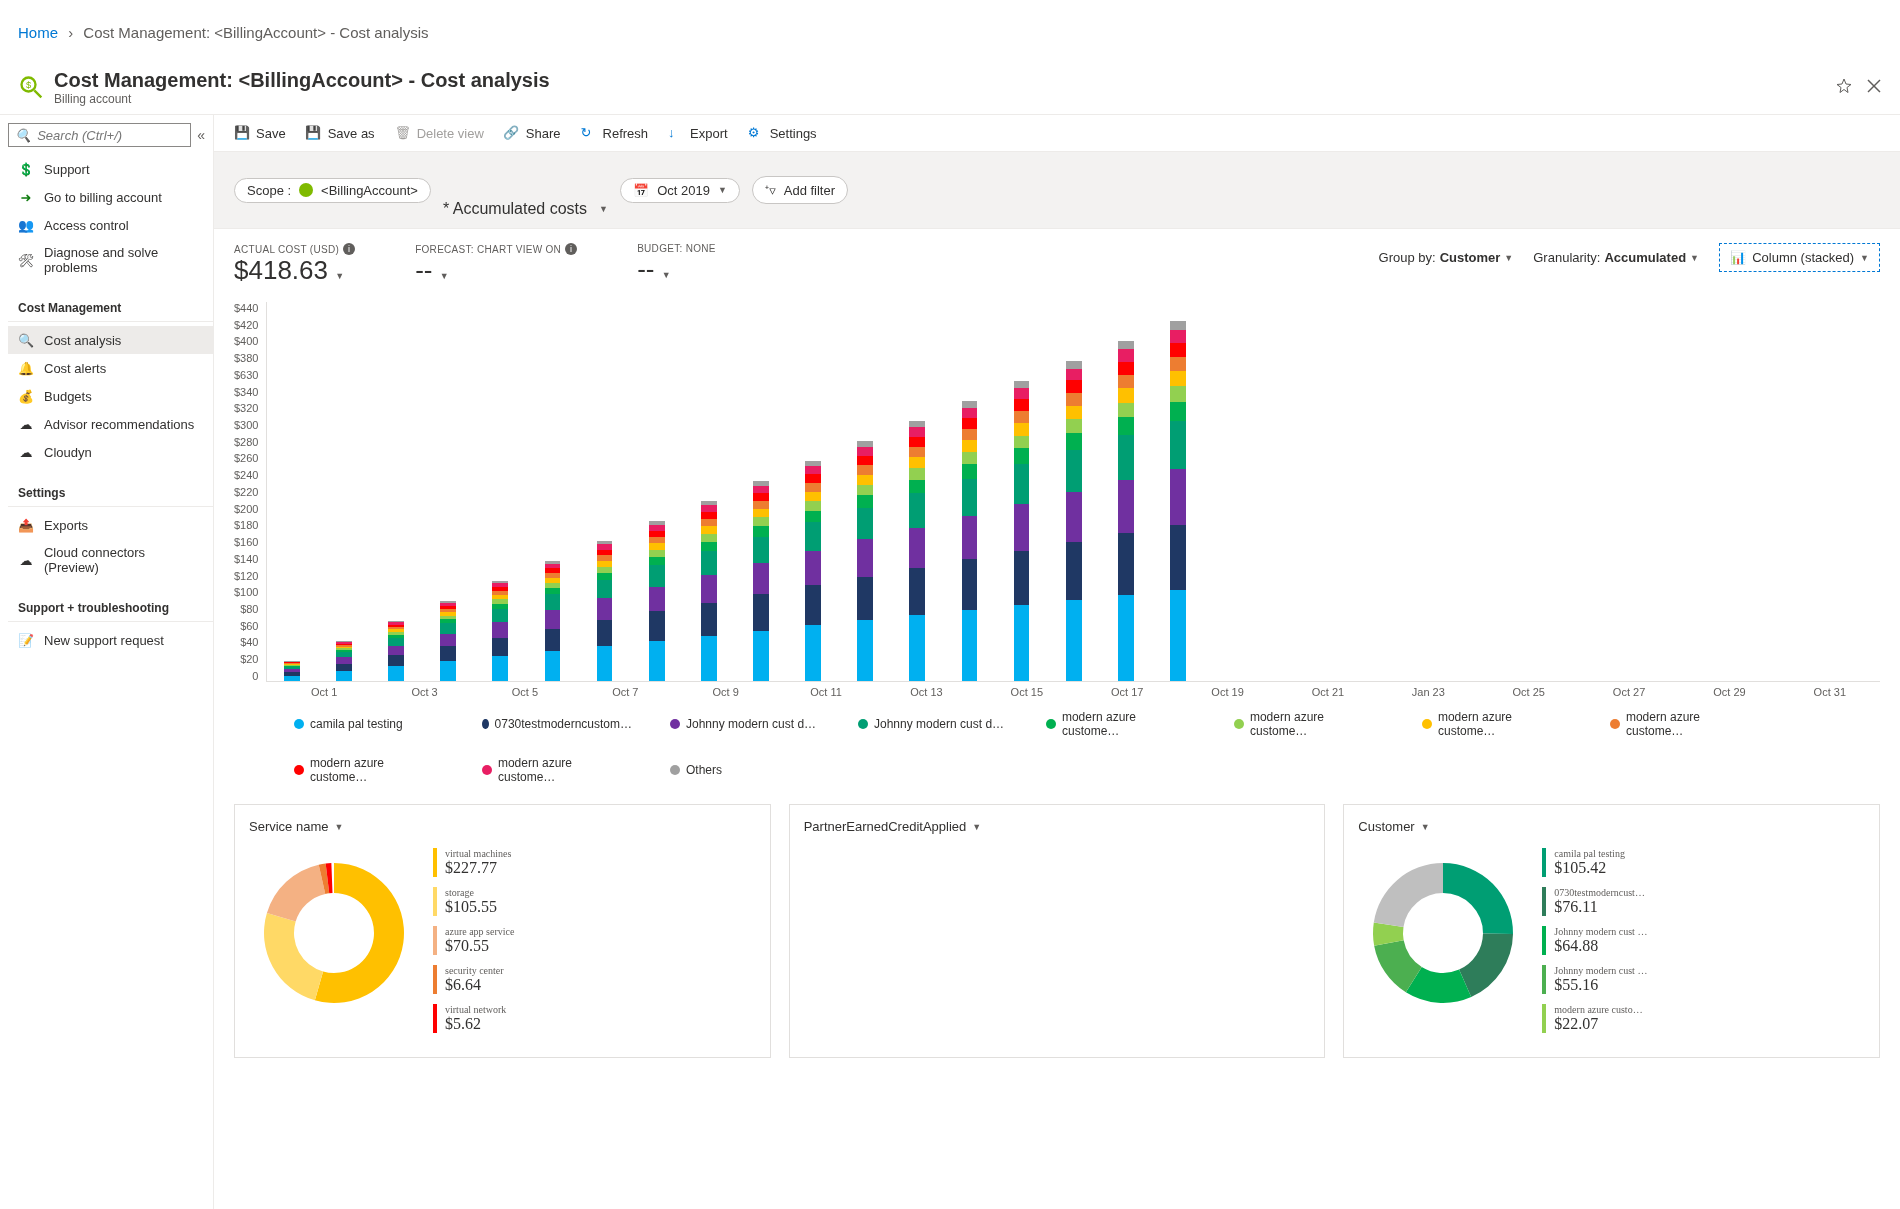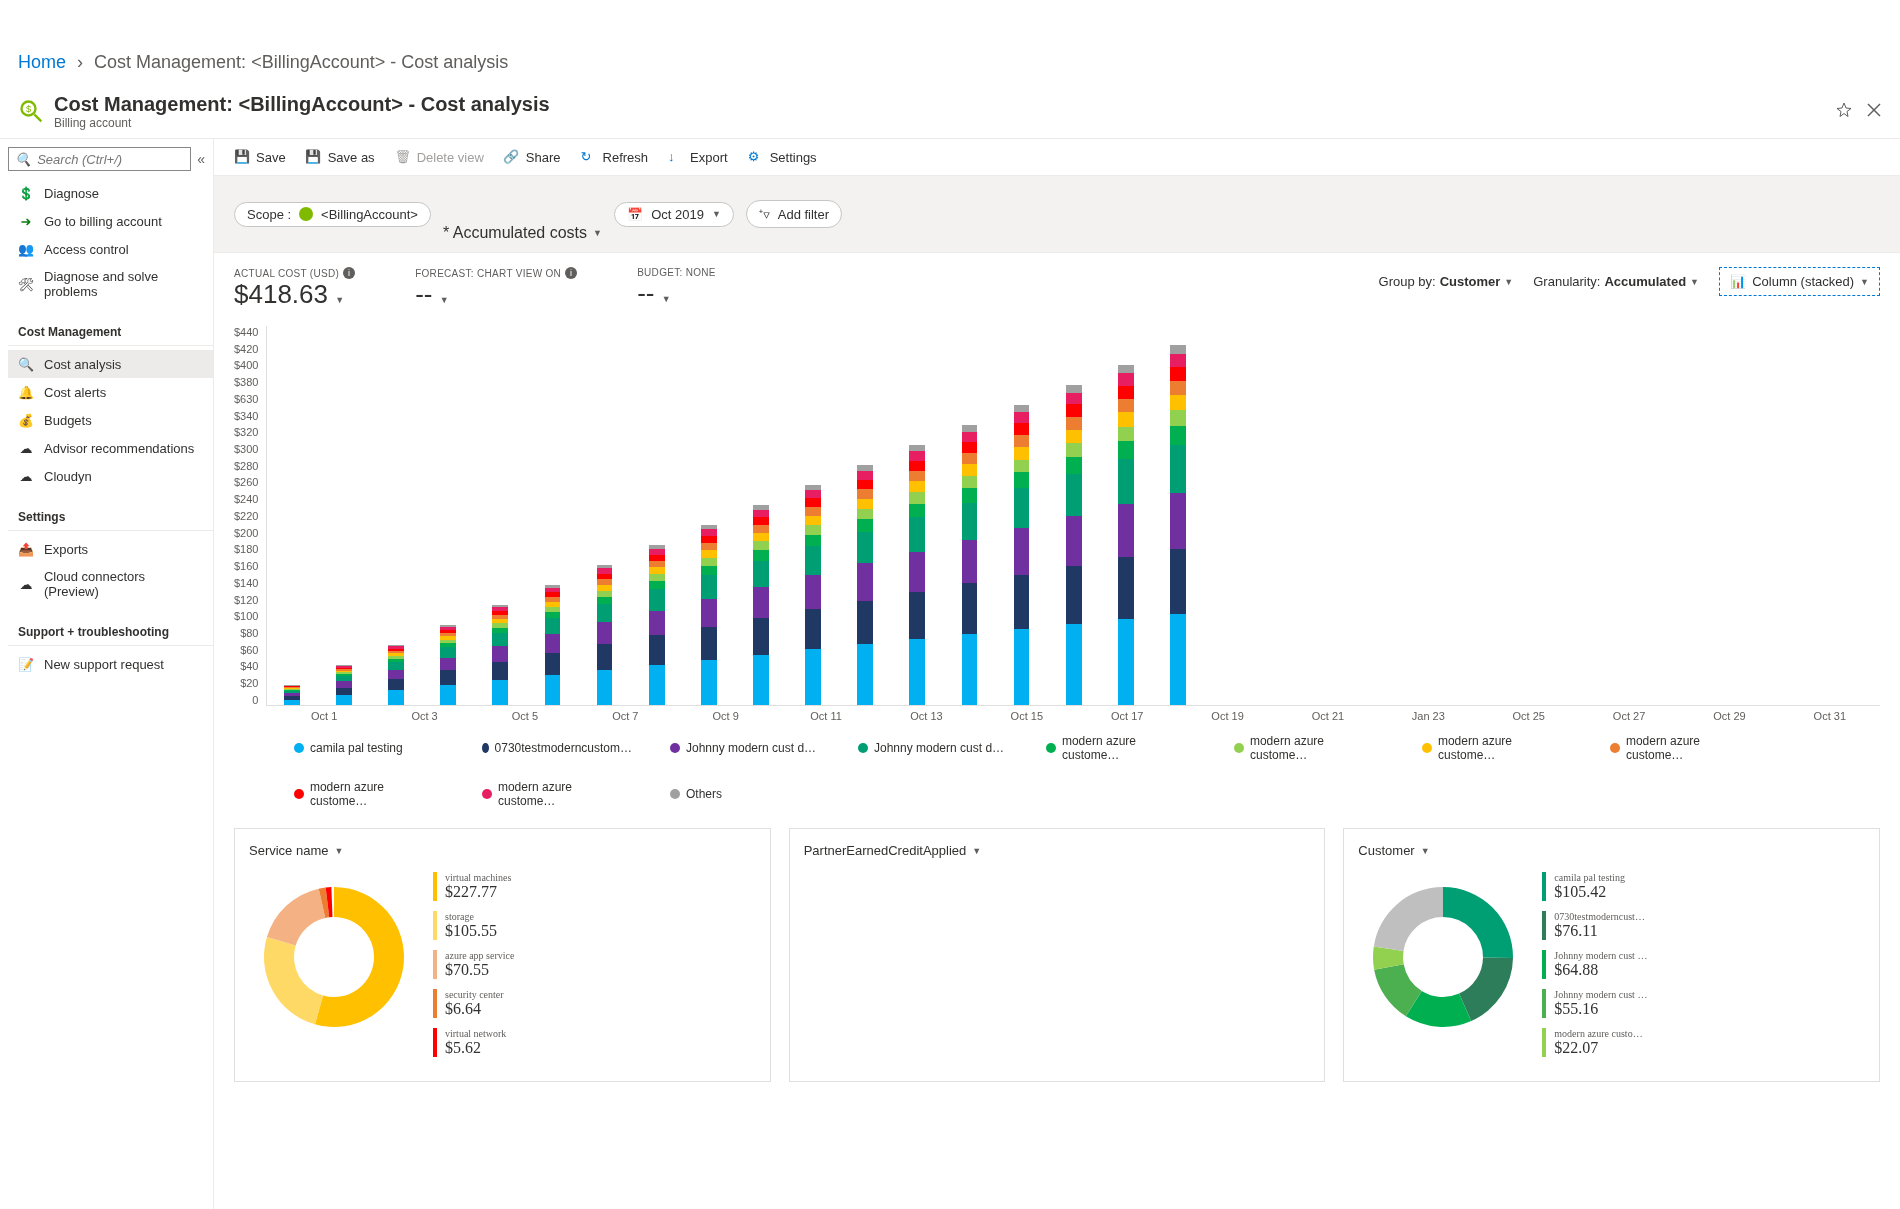--- a/index.html
+++ b/index.html
@@ -1,20 +1,20 @@
 <!DOCTYPE html>
 <html><head>
 <meta charset="utf-8">
 <style>
 * { box-sizing: border-box; margin: 0; padding: 0; }
 body { font-family: "Segoe UI", -apple-system, sans-serif; font-size: 13px; color: #323130; background: #fff; }
 a { color: #0078d4; text-decoration: none; }
 
 
-.breadcrumb { padding: 16px 18px; font-size: 18px; color: #605e5c; margin-top: 36px; }
+.breadcrumb { padding: 24px 18px; font-size: 15px; color: #605e5c; }
 .breadcrumb a { color: #0078d4; }
 .breadcrumb .sep { margin: 0 6px; color: #605e5c; }
 
 
 .header { display: flex; align-items: center; padding: 4px 18px 8px 18px; border-bottom: 1px solid #edebe9; }
 .header-icon { width: 28px; height: 28px; margin-right: 8px; }
 .header-title h1 { font-size: 20px; font-weight: 600; }
 .header-title .subtitle { font-size: 12px; color: #605e5c; }
 .header-actions { margin-left: auto; display: flex; gap: 14px; color: #605e5c; }
 
@@ -38,21 +38,21 @@
 
 .toolbar { display: flex; align-items: center; gap: 20px; padding: 10px 20px; border-bottom: 1px solid #edebe9; color: #323130; }
 .toolbar .tbtn { display: inline-flex; align-items: center; gap: 6px; cursor: pointer; font-size: 13px; }
 .toolbar .tbtn.disabled { color: #a19f9d; }
 .toolbar .ticon { width: 16px; height: 16px; }
 
 
 .pillbar { display: flex; align-items: center; gap: 12px; padding: 10px 20px; background: #f3f2f1; border-bottom: 1px solid #edebe9; }
 .pill { display: inline-flex; align-items: center; gap: 8px; background: #fff; border: 1px solid #c8c6c4; border-radius: 14px; padding: 4px 12px; cursor: pointer; font-size: 13px; }
 .scope-badge { background: #7fba00; width: 14px; height: 14px; border-radius: 50%; display: inline-block; }
-.view-title { font-size: 16px; display: inline-flex; align-items: center; gap: 6px; cursor: pointer; margin-top: 38px; }
+.view-title { font-size: 16px; display: inline-flex; align-items: center; gap: 12px; cursor: pointer; margin-top: 38px; }
 
 
 .summary { display: flex; align-items: flex-start; gap: 60px; padding: 14px 20px 6px 20px; }
 .summary .block .label { font-size: 10px; letter-spacing: .3px; color: #605e5c; display: flex; align-items: center; gap: 4px; }
 .summary .block .value { font-size: 26px; font-weight: 400; }
 .summary .right { margin-left: auto; display: flex; align-items: center; gap: 20px; }
 .dropdown-inline { display: inline-flex; align-items: center; gap: 4px; cursor: pointer; }
 .chart-type-btn { border: 1px dashed #0078d4; padding: 6px 10px; display: inline-flex; align-items: center; gap: 6px; cursor: pointer; }
 
 
@@ -121,21 +121,21 @@
     <div class="search-wrap">
       <div class="search">
         <span>🔍</span>
         <span>Search (Ctrl+/)</span>
       </div>
       <span class="collapse-btn">«</span>
     </div>
     <div class="nav-group" id="nav-main">
         <div class="nav-item">
           <span class="nav-icon" style="color:#107c10">💲</span>
-          <span>Diagnose</span>
+          <span>Support</span>
         </div>
         <div class="nav-item">
           <span class="nav-icon" style="color:#107c10">➜</span>
           <span>Go to billing account</span>
         </div>
         <div class="nav-item">
           <span class="nav-icon" style="color:#0078d4">👥</span>
           <span>Access control</span>
         </div>
         <div class="nav-item">

